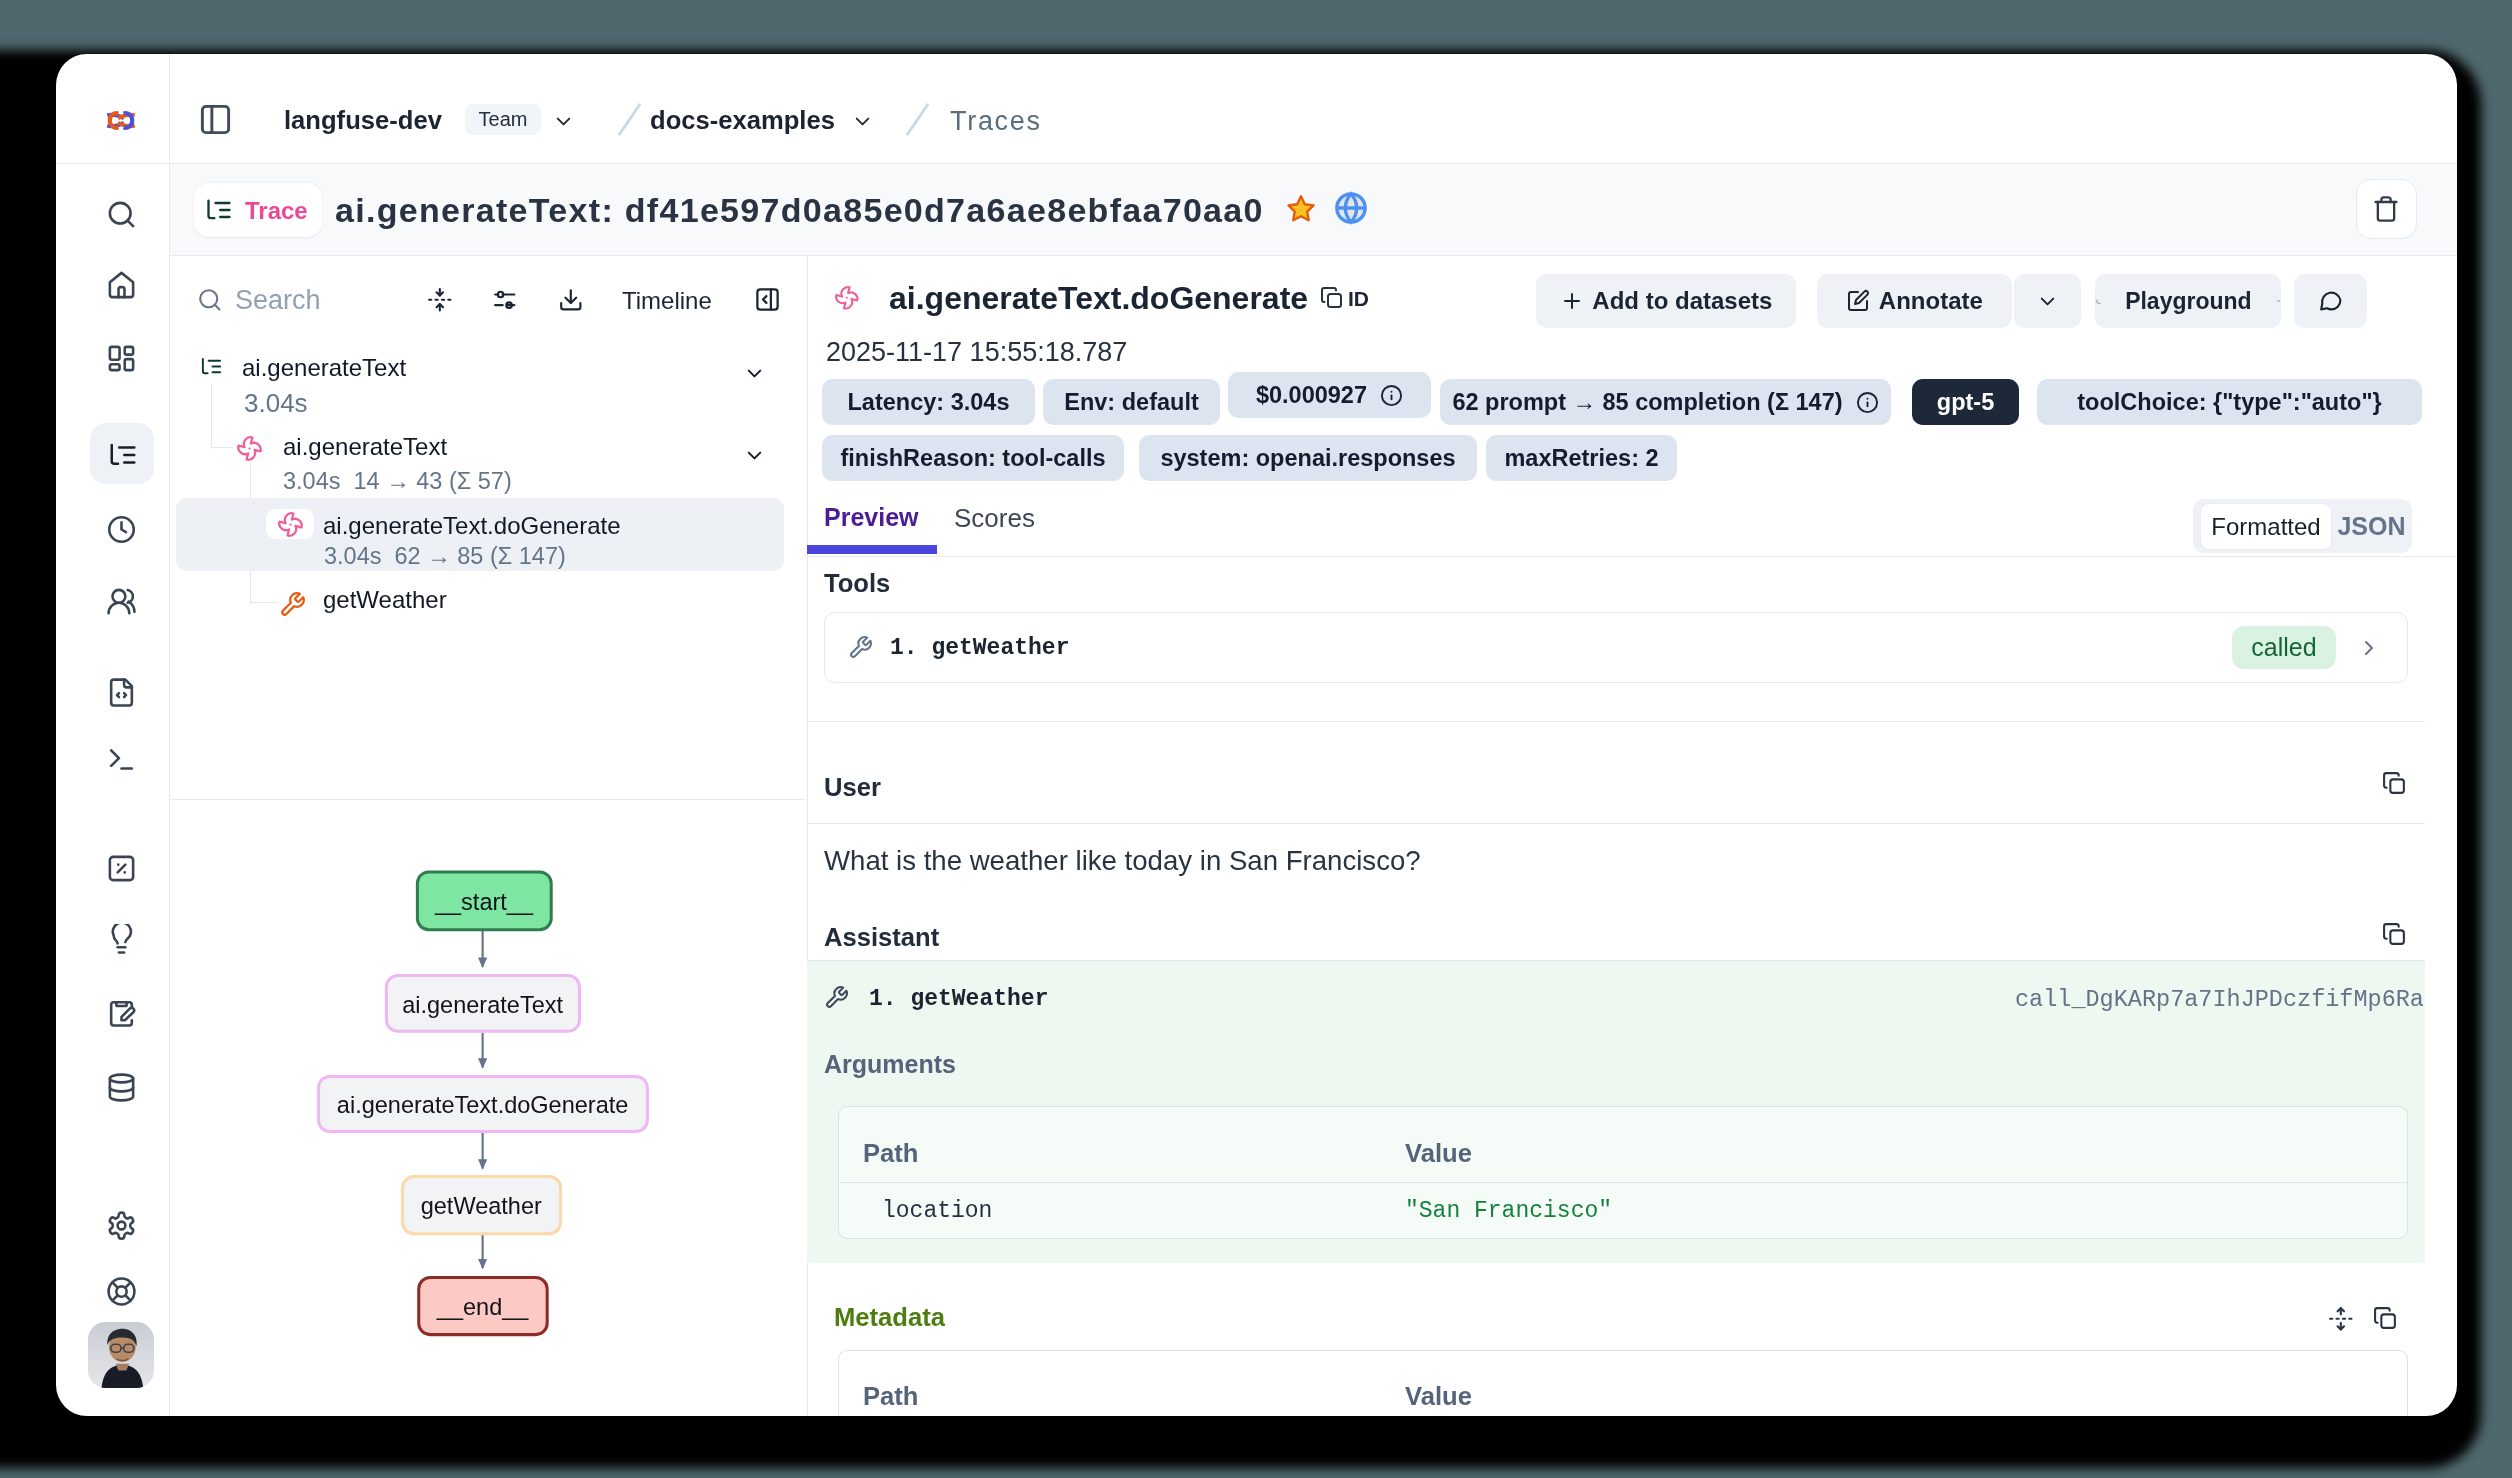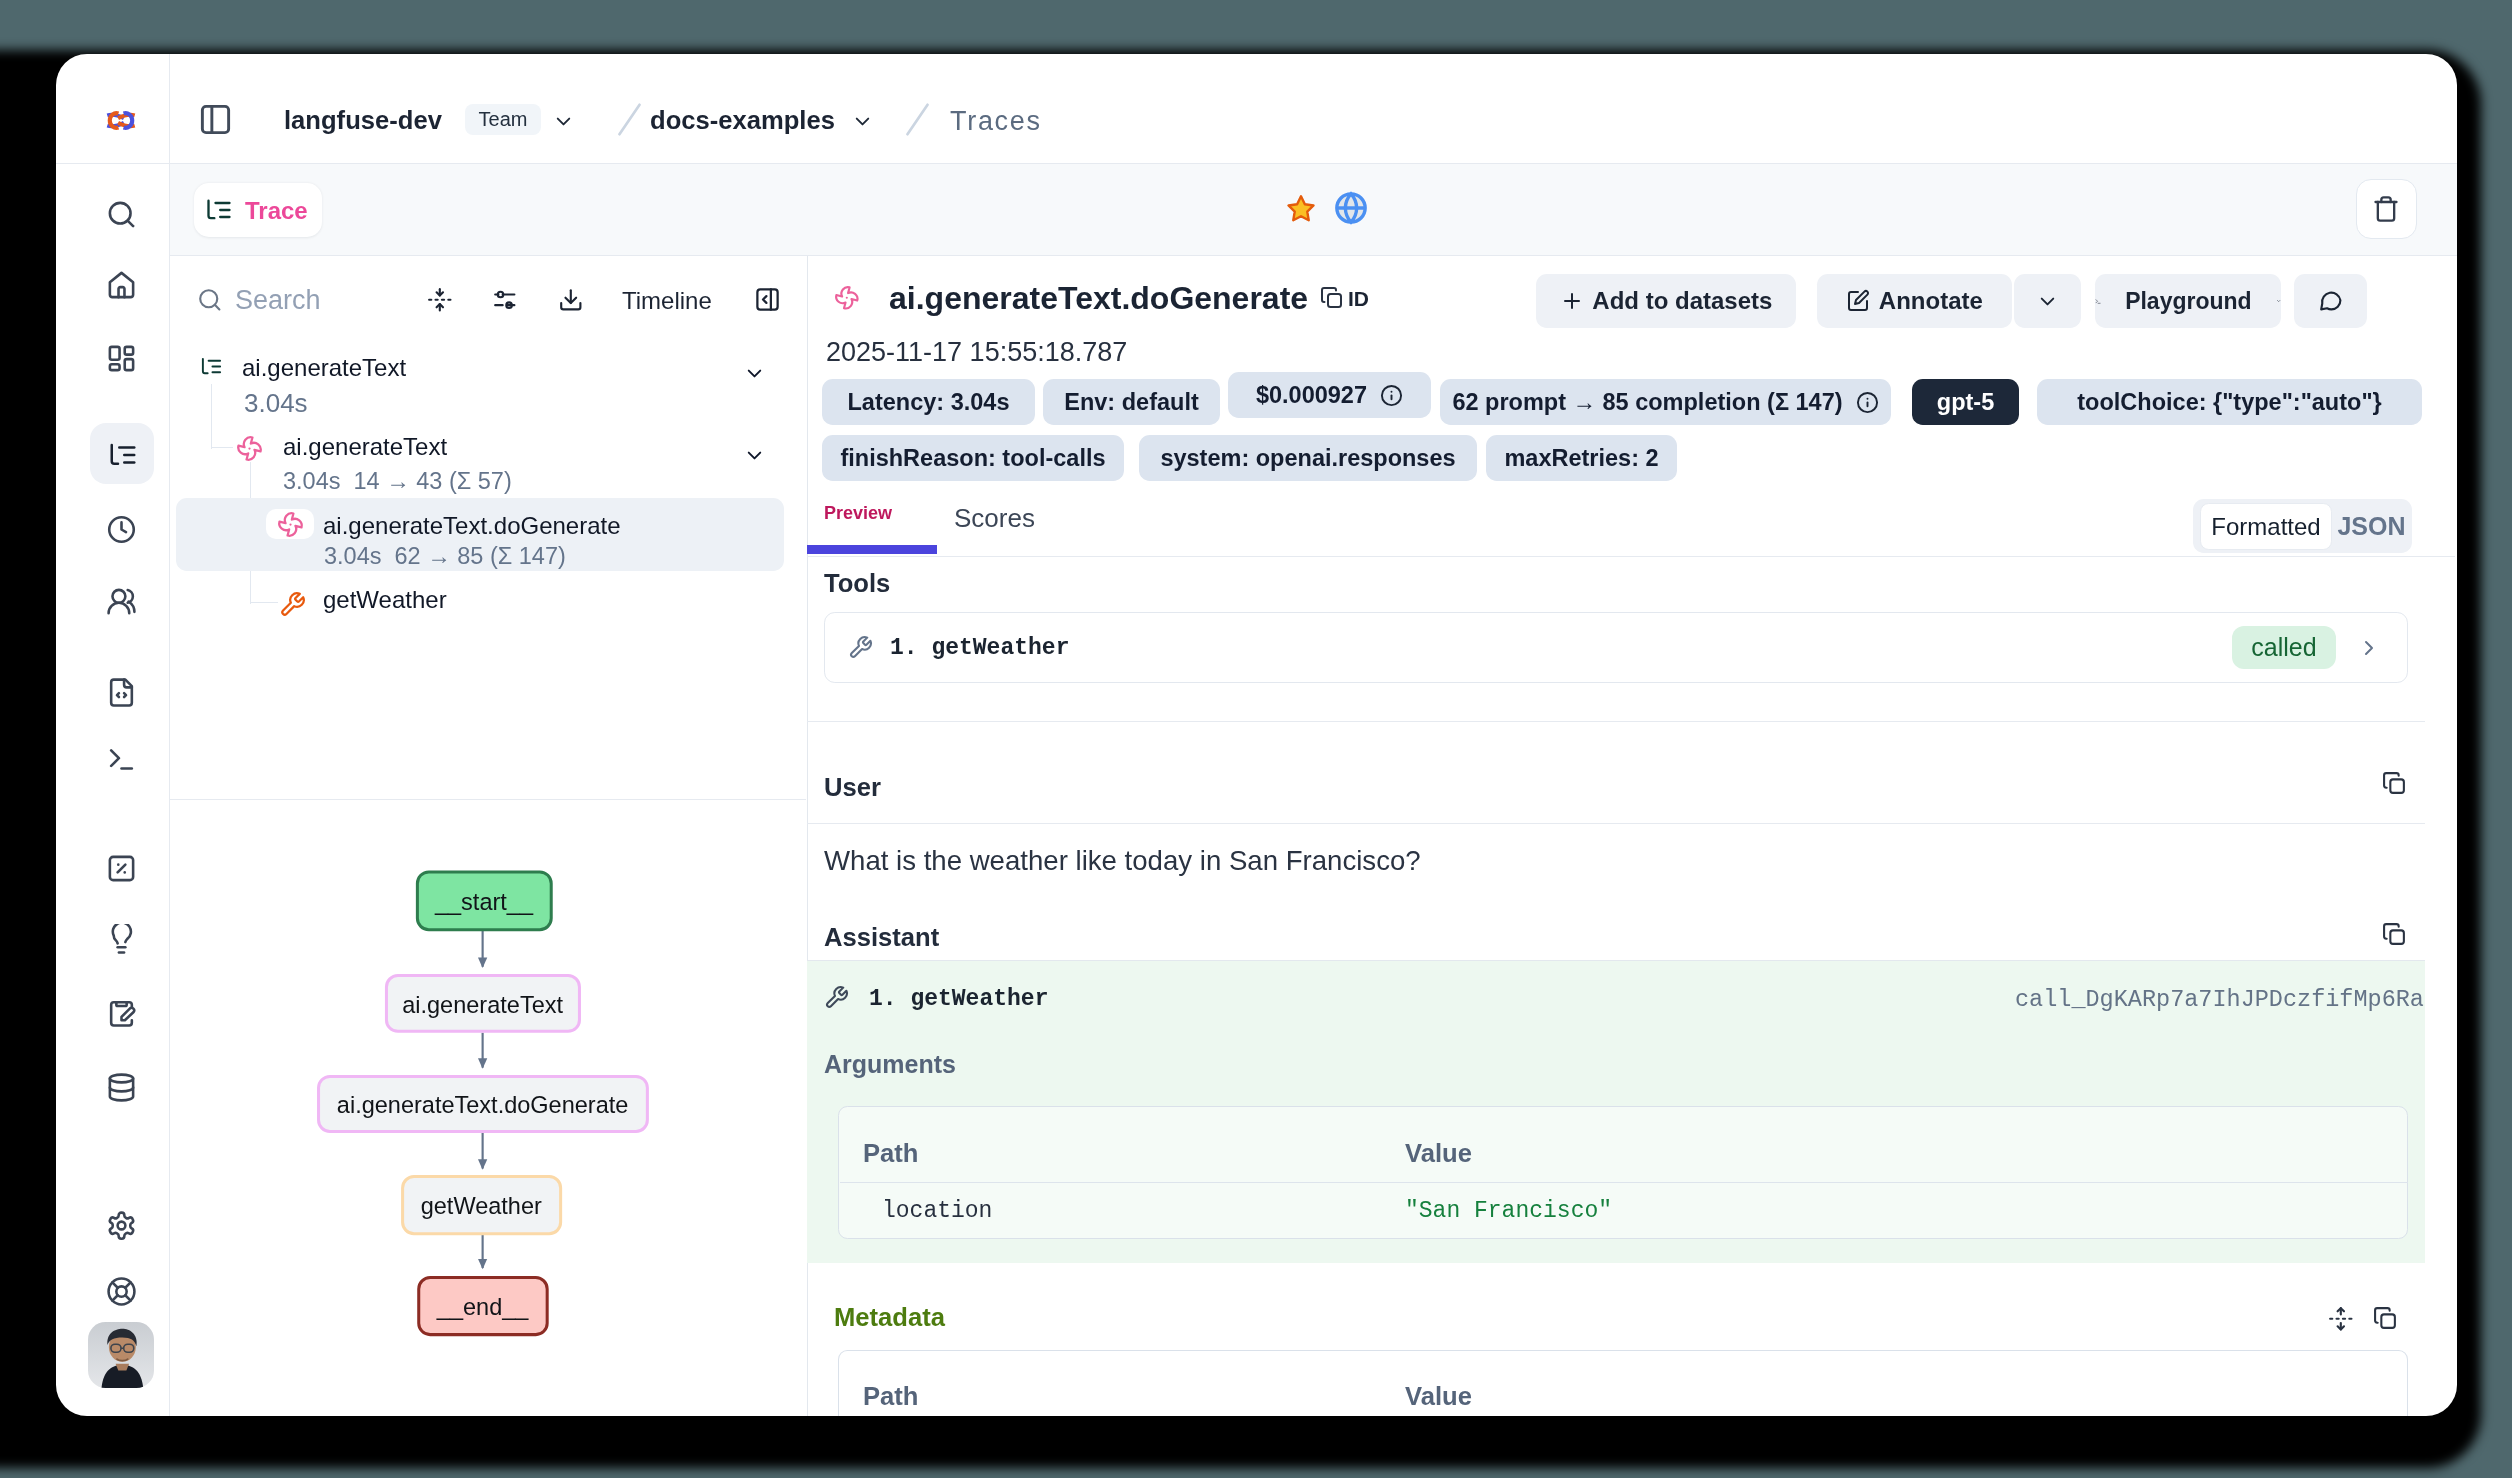--- a/index.html
+++ b/index.html
@@ -58,20 +58,21 @@
 
   <div class="abs" style="left:114px;top:110px;width:2287px;height:92px;background:#f7f9fb;border-bottom:1.3px solid #e6eaf0;"></div>
   <div class="abs" style="left:138px;top:129px;width:128px;height:54px;background:#fff;border-radius:15px;box-shadow:0 0.7px 2.7px rgba(15,23,42,.08);"></div>
   <svg class="abs ic" style="left:149px;top:142px;color:#0d3a34;" width="28" height="28" viewBox="0 0 24 24" stroke-width="2.4">
     <path d="M3 4v13a2 2 0 0 0 2 2h3"></path>
       <line x1="9" y1="6" x2="21" y2="6"></line>
       <line x1="13" y1="12" x2="21" y2="12"></line>
       <line x1="13" y1="18" x2="21" y2="18"></line>
   </svg>
   <div class="abs" style="left:189px;top:143px;font-size:24px;font-weight:700;color:#ec4899;">Trace</div>
+  <div class="abs" style="left:279px;top:137px;font-size:34px;font-weight:700;color:#2a3342;letter-spacing:1.3px;">ai.generateText: df41e597d0a85e0d7a6ae8ebfaa70aa0</div>
 
   <svg class="abs" style="left:1229px;top:139px;" width="32" height="32" viewBox="0 0 24 24">
     <path d="M12 2.5l2.9 5.9 6.5.95-4.7 4.6 1.1 6.5L12 17.4l-5.8 3.05 1.1-6.5-4.7-4.6 6.5-.95z" fill="#fbbf24" stroke="#e45c0c" stroke-width="1.8" stroke-linejoin="round"></path>
   </svg>
 
   <svg class="abs" style="left:1278px;top:137px;" width="34" height="34" viewBox="0 0 24 24">
     <circle cx="12" cy="12" r="10" fill="#e2e6ea" stroke="#4b90f2" stroke-width="2.4"></circle>
     <path d="M2 12h20" stroke="#4b90f2" stroke-width="2.4" fill="none"></path>
     <path d="M12 2a15.3 15.3 0 0 1 4 10 15.3 15.3 0 0 1-4 10 15.3 15.3 0 0 1-4-10 15.3 15.3 0 0 1 4-10z" stroke="#4b90f2" stroke-width="2.4" fill="none"></path>
   </svg>
@@ -370,21 +371,21 @@
         <circle cx="12" cy="12" r="10"></circle>
         <path d="M12 16v-4"></path>
         <path d="M12 8h.01"></path>
       </svg></div>
   <div class="abs bdg" style="left:1856px;top:325px;width:107px;background:#1d2839;color:#fff;">gpt-5</div>
   <div class="abs bdg" style="left:1981px;top:325px;width:385px;">toolChoice: {"type":"auto"}</div>
   <div class="abs bdg" style="left:766px;top:381px;width:302px;">finishReason: tool-calls</div>
   <div class="abs bdg" style="left:1083px;top:381px;width:338px;">system: openai.responses</div>
   <div class="abs bdg" style="left:1430px;top:381px;width:191px;">maxRetries: 2</div>
 
-  <div class="abs" style="left:768px;top:449px;font-size:18px;font-weight:700;color:#be185d;text-align:center;">Preview</div>
+  <div class="abs" style="left:768px;top:449px;font-size:25px;font-weight:700;color:#4c1d95;text-align:center;">Preview</div>
   <div class="abs" style="left:898px;top:449px;font-size:26px;font-weight:400;color:#3c4656;">Scores</div>
   <div class="abs" style="left:751px;top:491px;width:130px;height:8.7px;background:#4b44dd;"></div>
   <div class="hair" style="left:751px;top:502px;width:1648px;height:1.3px;"></div>
 
   <div class="abs" style="left:2137px;top:445px;width:219px;height:54px;background:#eef1f6;border-radius:10.8px;"></div>
   <div class="abs" style="left:2144px;top:449px;width:132px;height:47px;background:#fff;border:1.3px solid #e7ebf1;border-radius:8.7px;font-size:24px;font-weight:400;color:#16202e;display:flex;align-items:center;justify-content:center;">Formatted</div>
   <div class="abs" style="left:2282px;top:445px;width:67px;height:54px;font-size:25px;font-weight:700;color:#64748b;display:flex;align-items:center;justify-content:center;">JSON</div>
 
   <div class="abs" style="left:768px;top:515px;font-size:25.6px;font-weight:700;color:#232c3b;">Tools</div>
   <div class="abs" style="left:768px;top:558px;width:1584px;height:71px;border:1.3px solid #e3e8ef;border-radius:10.8px;"></div>

